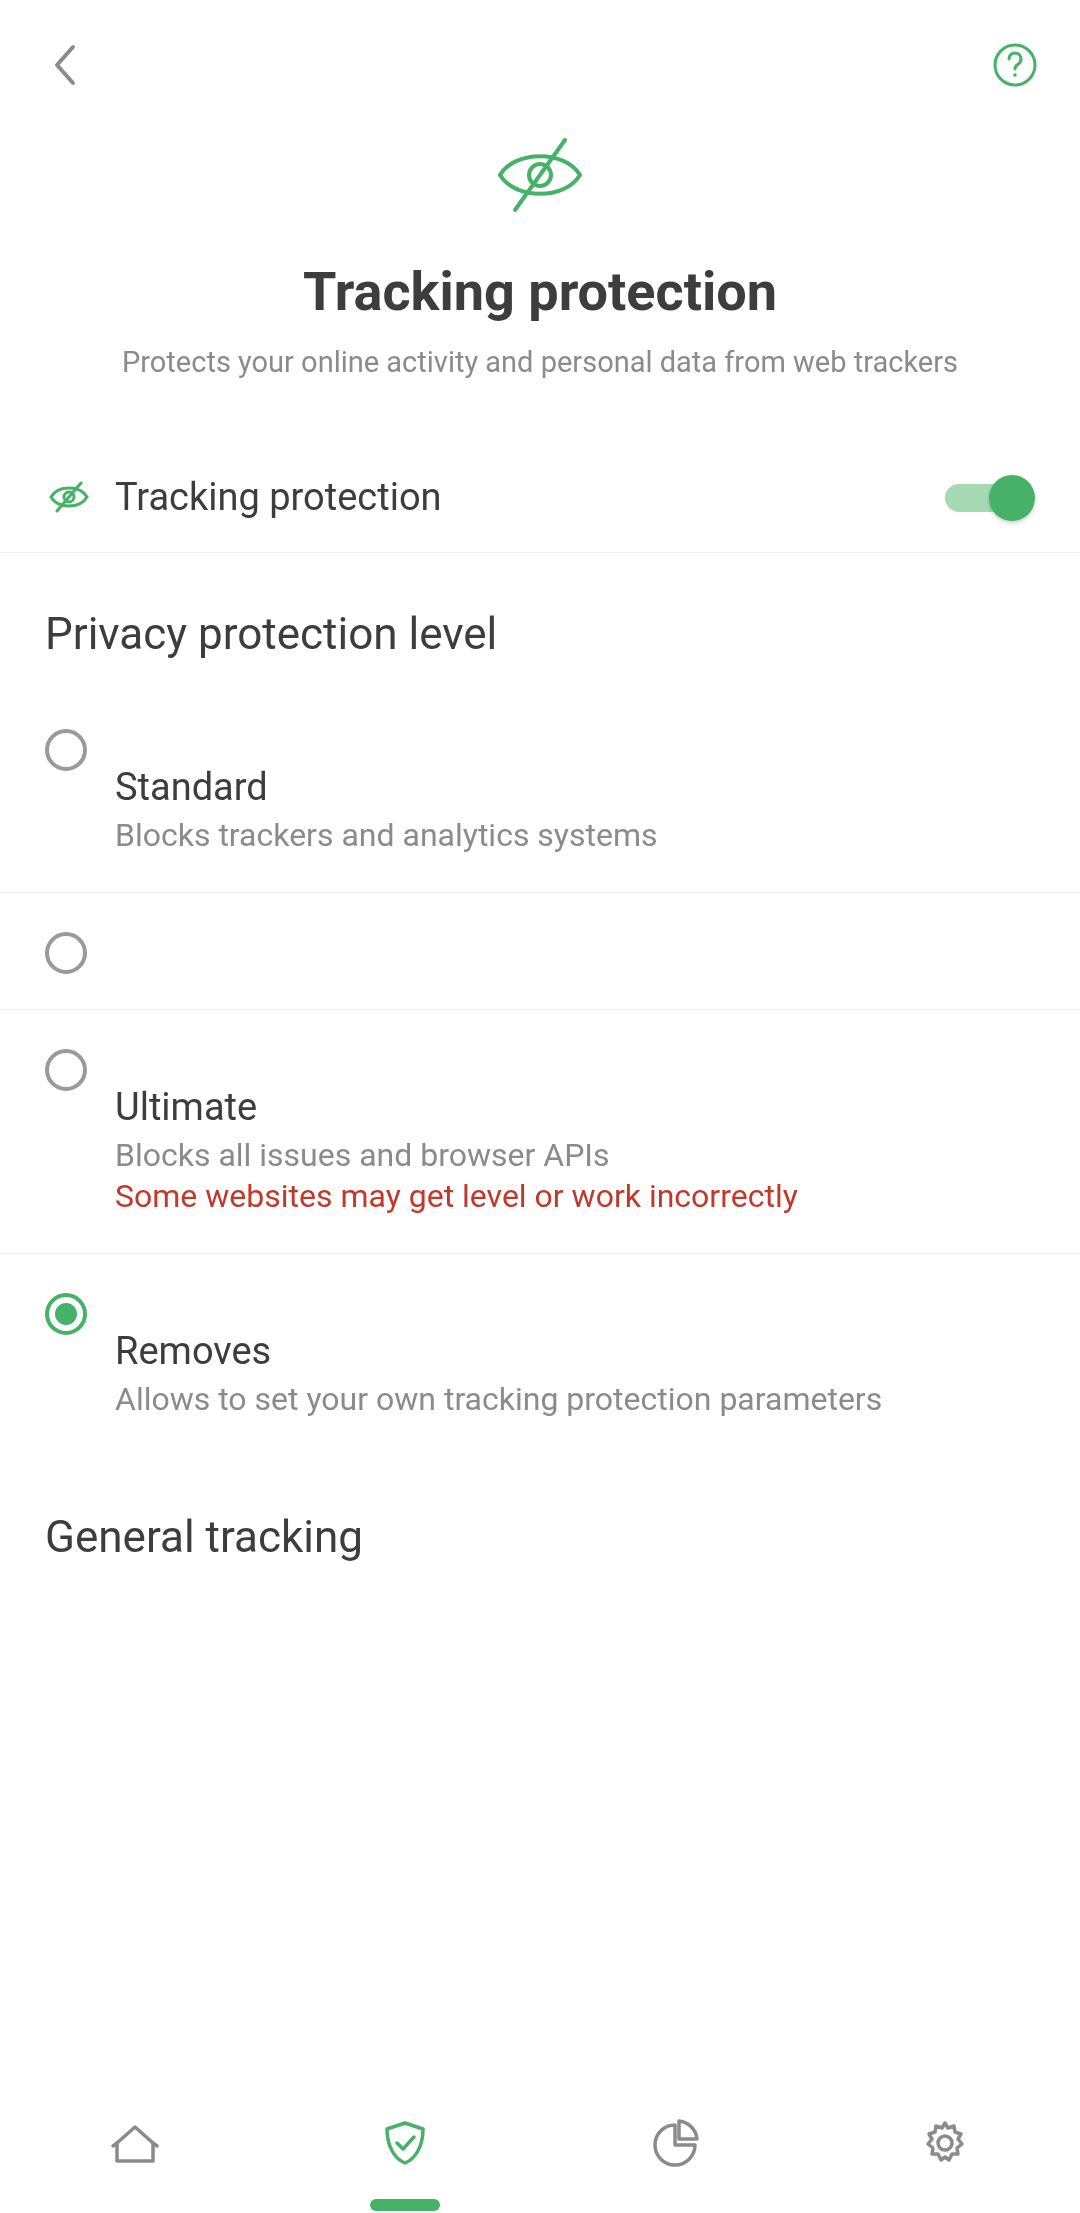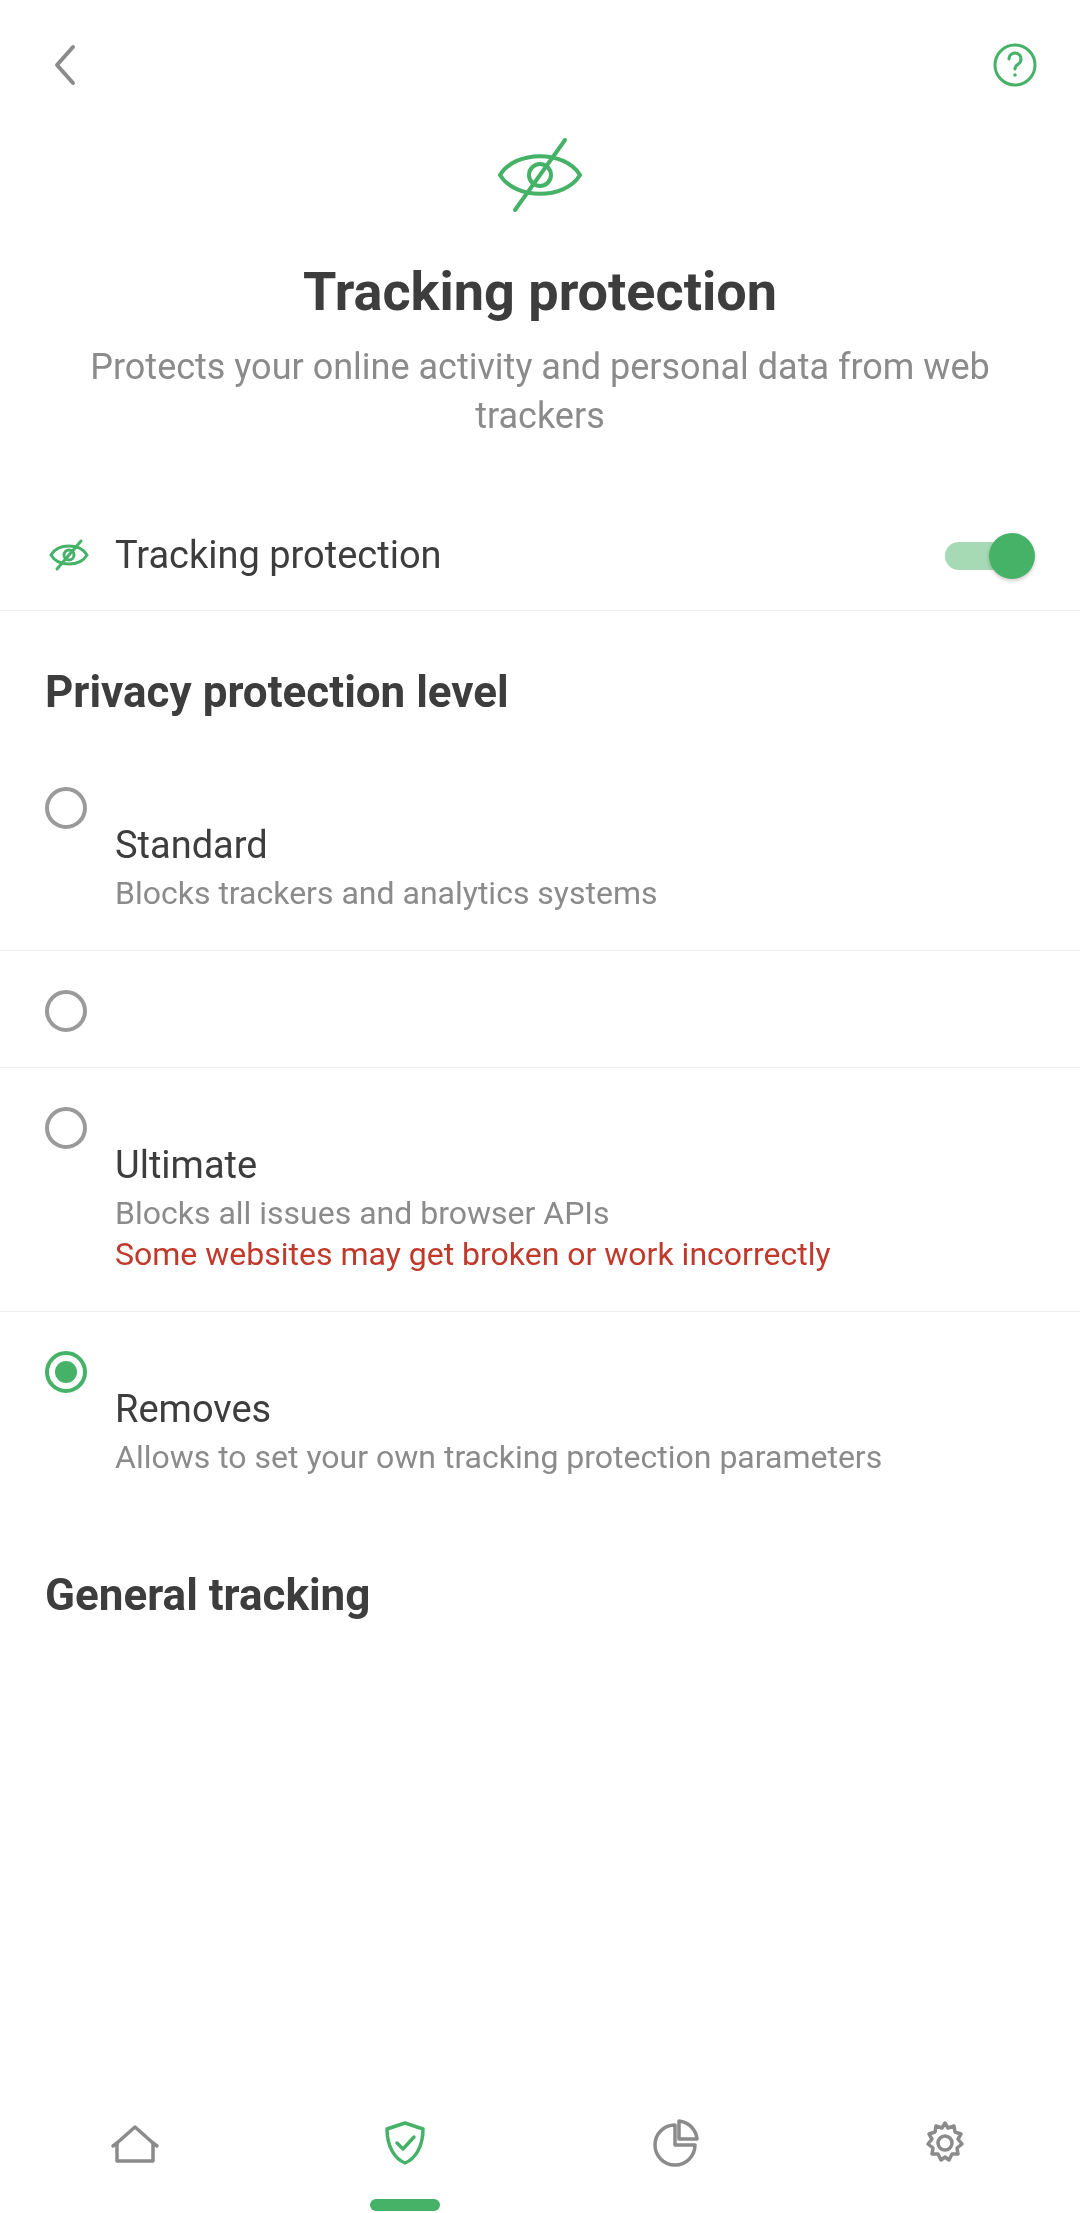--- a/index.html
+++ b/index.html
@@ -3,28 +3,28 @@
 <meta charset="utf-8">
 <style>
   * { box-sizing: border-box; margin: 0; padding: 0; }
   html, body { width: 1080px; height: 2213px; font-family: -apple-system, Roboto, "Helvetica Neue", Arial, sans-serif; background: #fff; color: #3d3d3d; }
   .topbar { display:flex; align-items:center; justify-content:space-between; padding: 40px 40px 10px 40px; }
   .back-btn { width:50px; height:50px; display:flex; align-items:center; justify-content:center; cursor:pointer; }
   .help-btn { width:50px; height:50px; display:flex; align-items:center; justify-content:center; cursor:pointer; }
   .hero { text-align:center; padding: 20px 60px 60px 60px; }
   .hero-icon { display:flex; justify-content:center; margin-bottom:30px; }
   .hero h1 { font-size:54px; font-weight:700; color:#3d3d3d; margin-bottom:20px; }
-  .hero p { font-size:36px; color:#8b8b8b; line-height:1.35; }
+  .hero p { font-size:29px; color:#8b8b8b; line-height:1.35; }
   .toggle-row { display:flex; align-items:center; padding: 30px 45px; border-bottom:1px solid #eee; }
   .toggle-row .row-icon { width:60px; display:flex; align-items:center; }
   .toggle-row .row-label { flex:1; font-size:38px; color:#3d3d3d; padding-left:10px; }
   .switch { position:relative; width:90px; height:50px; cursor:pointer; }
   .switch-track { position:absolute; top:12px; left:0; width:72px; height:28px; background:#a6dab4; border-radius:20px; }
   .switch-thumb { position:absolute; top:3px; left:44px; width:46px; height:46px; background:#45b268; border-radius:50%; box-shadow:0 2px 4px rgba(0,0,0,0.2); }
-  .section-title { font-size:44px; font-weight:700; color:#3d3d3d; padding: 55px 34px 30px 45px; }
+  .section-title { font-size:44px; font-weight:400; color:#3d3d3d; padding: 55px 34px 30px 45px; }
   .radio-row { display:flex; padding: 35px 45px; border-bottom:1px solid #eee; cursor:pointer; }
   .radio-row.last { border-bottom:none; }
   .radio-col { width:70px; padding-top:4px; }
   .radio { width:42px; height:42px; border:4px solid #9a9a9a; border-radius:50%; display:flex; align-items:center; justify-content:center; }
   .radio.selected { border-color:#45b268; }
   .radio.selected .dot { width:22px; height:22px; background:#45b268; border-radius:50%; }
   .radio-content { flex:1;margin-top:40px; }
   .opt-title { font-size:38px; color:#3d3d3d; margin-bottom:6px; }
   .opt-desc { font-size:32px; color:#8b8b8b; line-height:1.3; }
   .opt-warn-orange { font-size:32px; color:#f0a030; line-height:1.3; }
@@ -104,21 +104,21 @@
 
   <div class="radio-row">
     <div class="radio-col">
       <div class="radio">
           <div class="dot"></div>
         </div>
     </div>
     <div class="radio-content">
       <div class="opt-title">Ultimate</div>
       <div class="opt-desc">Blocks all issues and browser APIs</div>
-      <div class="opt-warn-red">Some websites may get broken or work incorrectly</div>
+      <div class="opt-warn-red">Some websites may get level or work incorrectly</div>
     </div>
   </div>
 
   <div class="radio-row last">
     <div class="radio-col">
       <div class="radio selected">
           <div class="dot"></div>
         </div>
     </div>
     <div class="radio-content">

